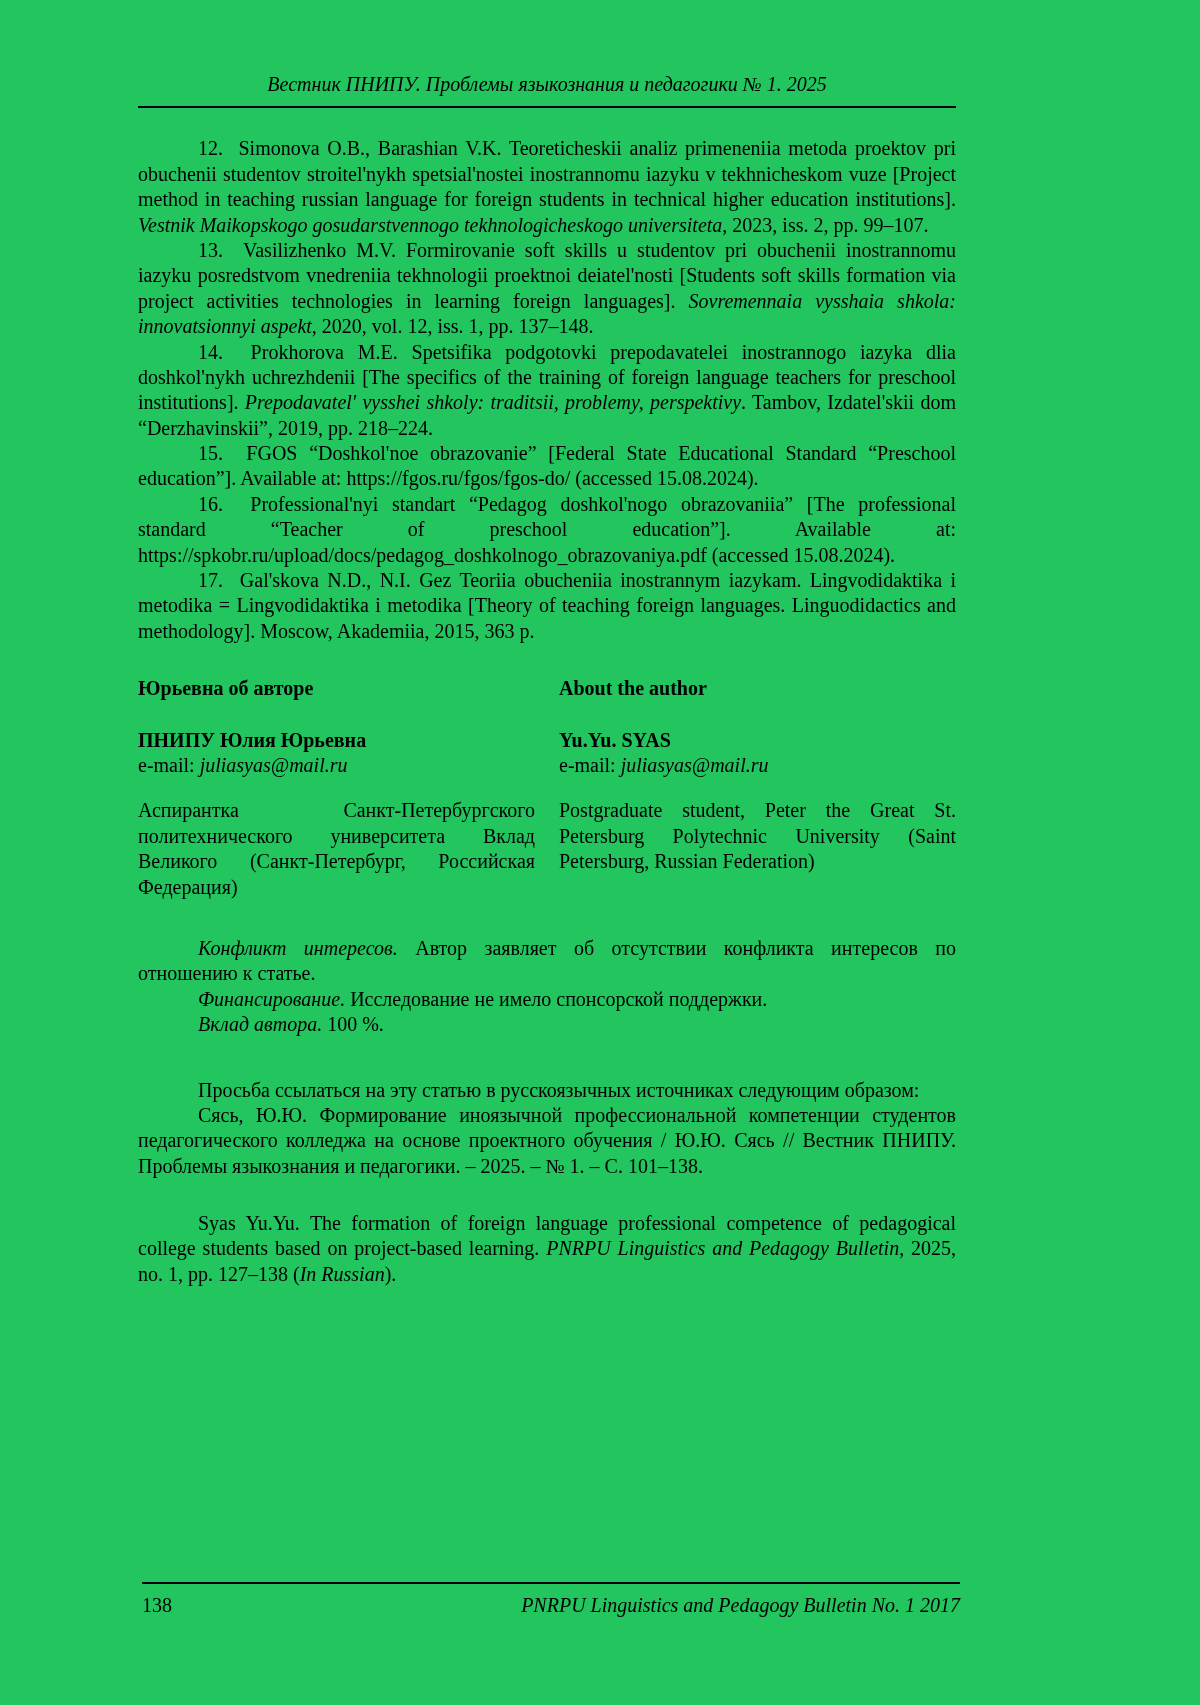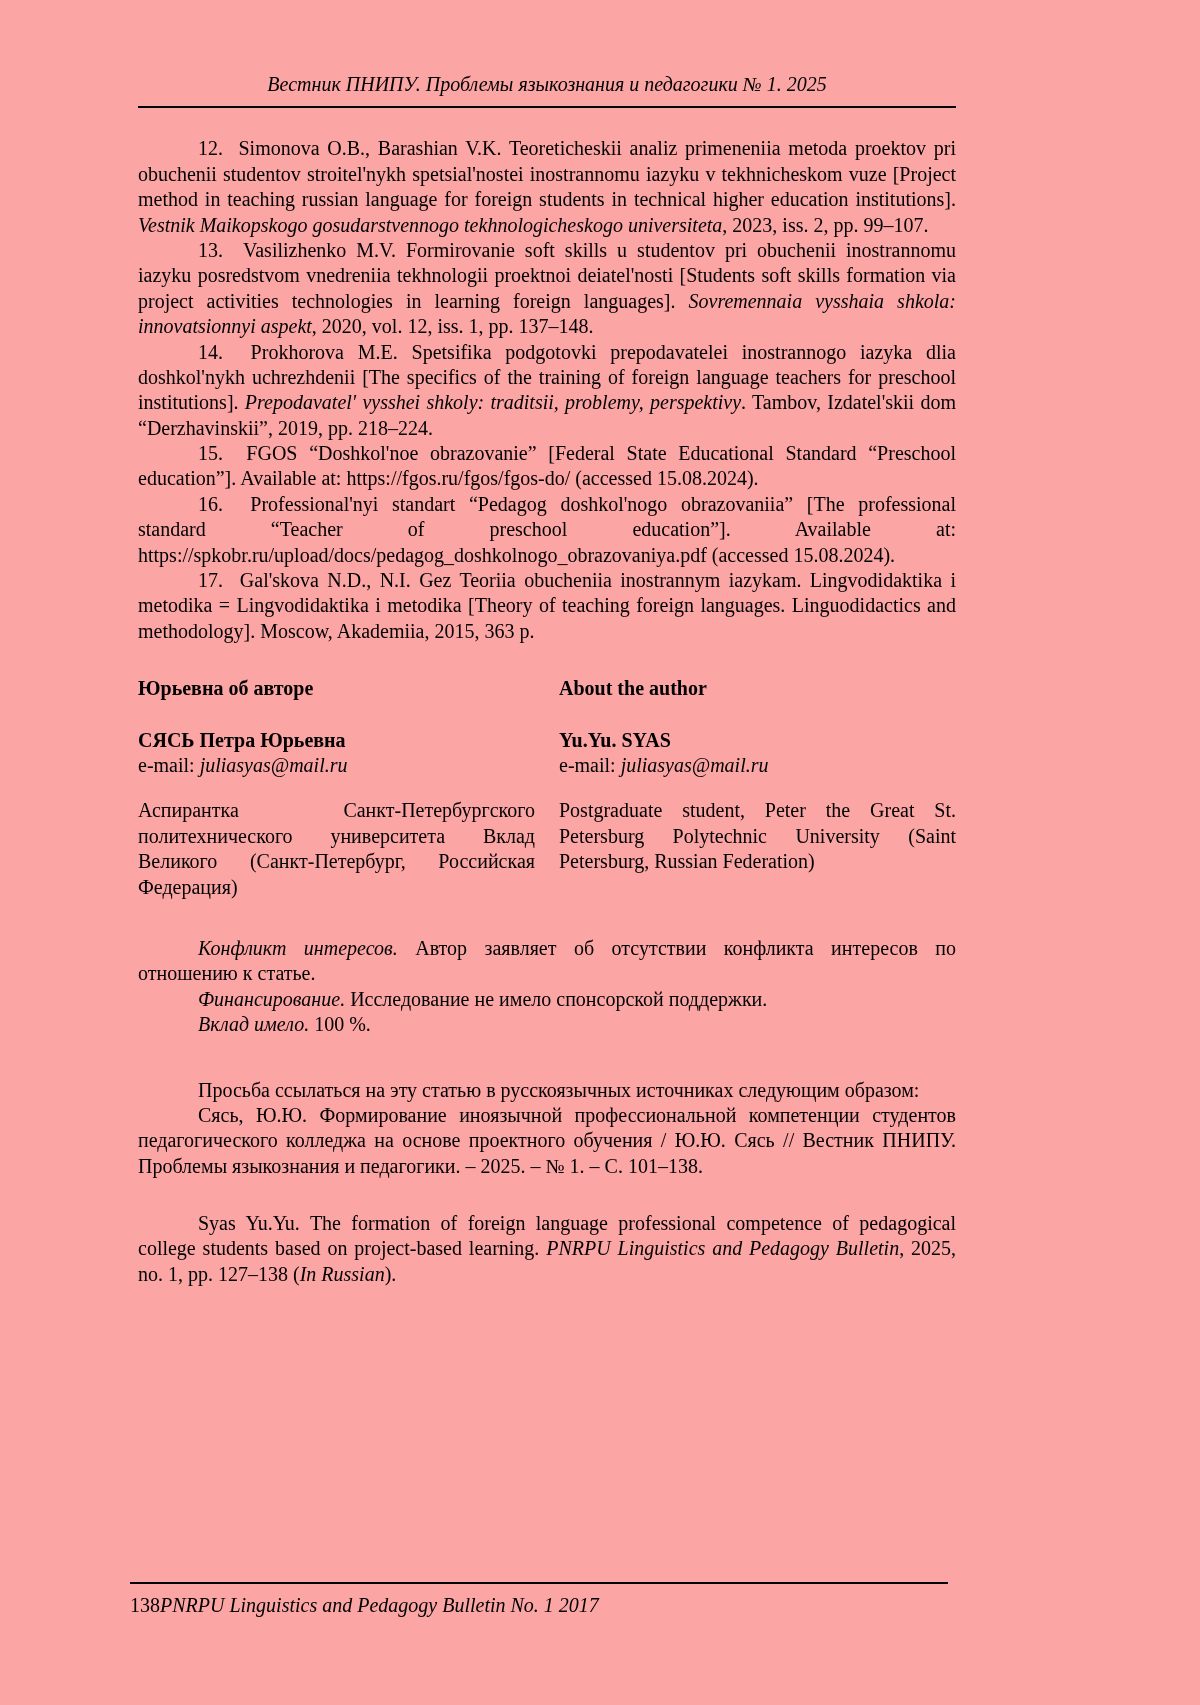--- a/index.html
+++ b/index.html
@@ -1,21 +1,21 @@
 <!DOCTYPE html>
 <html lang="ru"><head>
 <meta charset="utf-8">
 <style>
   * { box-sizing: border-box; }
   html, body { margin: 0; padding: 0; background: #ffffff; }
   .page {
     position: relative;
     width: 1200px;
     height: 1705px;
-    background: #fca5a5;
+    background: #22c55e;
     font-family: "Liberation Serif", serif;
     font-size: 20px;
     line-height: 1.27;
     color: #000000;
     overflow: hidden;
   }
   .content { position: absolute; left: 138px; top: 72px; width: 818px; }
   .running-head {
     text-align: center;
     font-style: italic;
@@ -36,27 +36,27 @@
   .author-name { font-weight: bold; margin: 26px 0 0 0; }
   .author-email { margin: 0; }
   .author-affil { margin: 20px 0 0 0; text-align: justify; }
   .notes { margin-top: 36px; }
   .note { margin: 0; text-align: justify; text-indent: 60px; }
   .cite-block-ru { margin-top: 40px; }
   .cite-block-en { margin-top: 32px; }
   .cite-p { margin: 0; text-align: justify; text-indent: 60px; }
   .footer {
     position: absolute;
-    left: 130px;
+    left: 142px;
     top: 1582px;
     width: 818px;
     border-top: 2px solid #000;
     padding-top: 9px;
     display: flex;
-    justify-content: flex-start;
+    justify-content: space-between;
     align-items: baseline;
   }
   .footer-right { font-style: italic; }
 </style>
 </head>
 <body>
 
 <div class="page">
   <div class="content">
 
@@ -67,36 +67,36 @@
       <p class="ref"><span>13.&nbsp;&nbsp;Vasilizhenko M.V. Formirovanie soft skills u studentov pri obuchenii inostrannomu iazyku posredstvom vnedreniia tekhnologii proektnoi deiatel'nosti [Students soft skills formation via project activities technologies in learning foreign languages]. </span><span style="font-style: italic;">Sovremennaia vysshaia shkola: innovatsionnyi aspekt</span><span>, 2020, vol. 12, iss. 1, pp. 137–148.</span></p>
       <p class="ref"><span>14.&nbsp;&nbsp;Prokhorova M.E. Spetsifika podgotovki prepodavatelei inostrannogo iazyka dlia doshkol'nykh uchrezhdenii [The specifics of the training of foreign language teachers for preschool institutions]. </span><span style="font-style: italic;">Prepodavatel' vysshei shkoly: traditsii, problemy, perspektivy</span><span>. Tambov, Izdatel'skii dom “Derzhavinskii”, 2019, pp. 218–224.</span></p>
       <p class="ref"><span>15.&nbsp;&nbsp;FGOS “Doshkol'noe obrazovanie” [Federal State Educational Standard “Preschool education”]. Available at: https://fgos.ru/fgos/fgos-do/ (accessed 15.08.2024).</span></p>
       <p class="ref"><span>16.&nbsp;&nbsp;Professional'nyi standart “Pedagog doshkol'nogo obrazovaniia” [The professional standard “Teacher of preschool education”]. Available at: https://spkobr.ru/upload/docs/pedagog_doshkolnogo_obrazovaniya.pdf (accessed 15.08.2024).</span></p>
       <p class="ref"><span>17.&nbsp;&nbsp;Gal'skova N.D., N.I. Gez Teoriia obucheniia inostrannym iazykam. Lingvodidaktika i metodika = Lingvodidaktika i metodika [Theory of teaching foreign languages. Linguodidactics and methodology]. Moscow, Akademiia, 2015, 363 p.</span></p>
     </div>
 
     <div class="authors">
       <div class="author-col">
         <p class="heading-b">Юрьевна об авторе</p>
-        <p class="author-name">СЯСЬ Петра Юрьевна</p>
+        <p class="author-name">ПНИПУ Юлия Юрьевна</p>
         <p class="author-email"><span>e-mail: </span><span style="font-style: italic;">juliasyas@mail.ru</span></p>
         <p class="author-affil">Аспирантка Санкт-Петербургского политехнического университета Вклад Великого (Санкт-Петербург, Российская Федерация)</p>
       </div>
       <div class="author-col">
         <p class="heading-b">About the author</p>
         <p class="author-name">Yu.Yu. SYAS</p>
         <p class="author-email"><span>e-mail: </span><span style="font-style: italic;">juliasyas@mail.ru</span></p>
         <p class="author-affil">Postgraduate student, Peter the Great St. Petersburg Polytechnic University (Saint Petersburg, Russian Federation)</p>
       </div>
     </div>
 
     <div class="notes">
       <p class="note"><span style="font-style: italic;">Конфликт интересов.</span><span> Автор заявляет об отсутствии конфликта интересов по отношению к статье.</span></p>
       <p class="note"><span style="font-style: italic;">Финансирование.</span><span> Исследование не имело спонсорской поддержки.</span></p>
-      <p class="note"><span style="font-style: italic;">Вклад имело.</span><span> 100 %.</span></p>
+      <p class="note"><span style="font-style: italic;">Вклад автора.</span><span> 100 %.</span></p>
     </div>
 
     <div class="cite-block-ru">
       <p class="cite-p">Просьба ссылаться на эту статью в русскоязычных источниках следующим образом:</p>
       <p class="cite-p">Сясь, Ю.Ю. Формирование иноязычной профессиональной компетенции студентов педагогического колледжа на основе проектного обучения / Ю.Ю. Сясь // Вестник ПНИПУ. Проблемы языкознания и педагогики. – 2025. – № 1. – С. 101–138.</p>
     </div>
 
     <div class="cite-block-en">
       <p class="cite-p"><span>Syas Yu.Yu. The formation of foreign language professional competence of pedagogical college students based on project-based learning. </span><span style="font-style: italic;">PNRPU Linguistics and Pedagogy Bulletin</span><span>, 2025, no. 1, pp. 127–138 (</span><span style="font-style: italic;">In Russian</span><span>).</span></p>
     </div>

